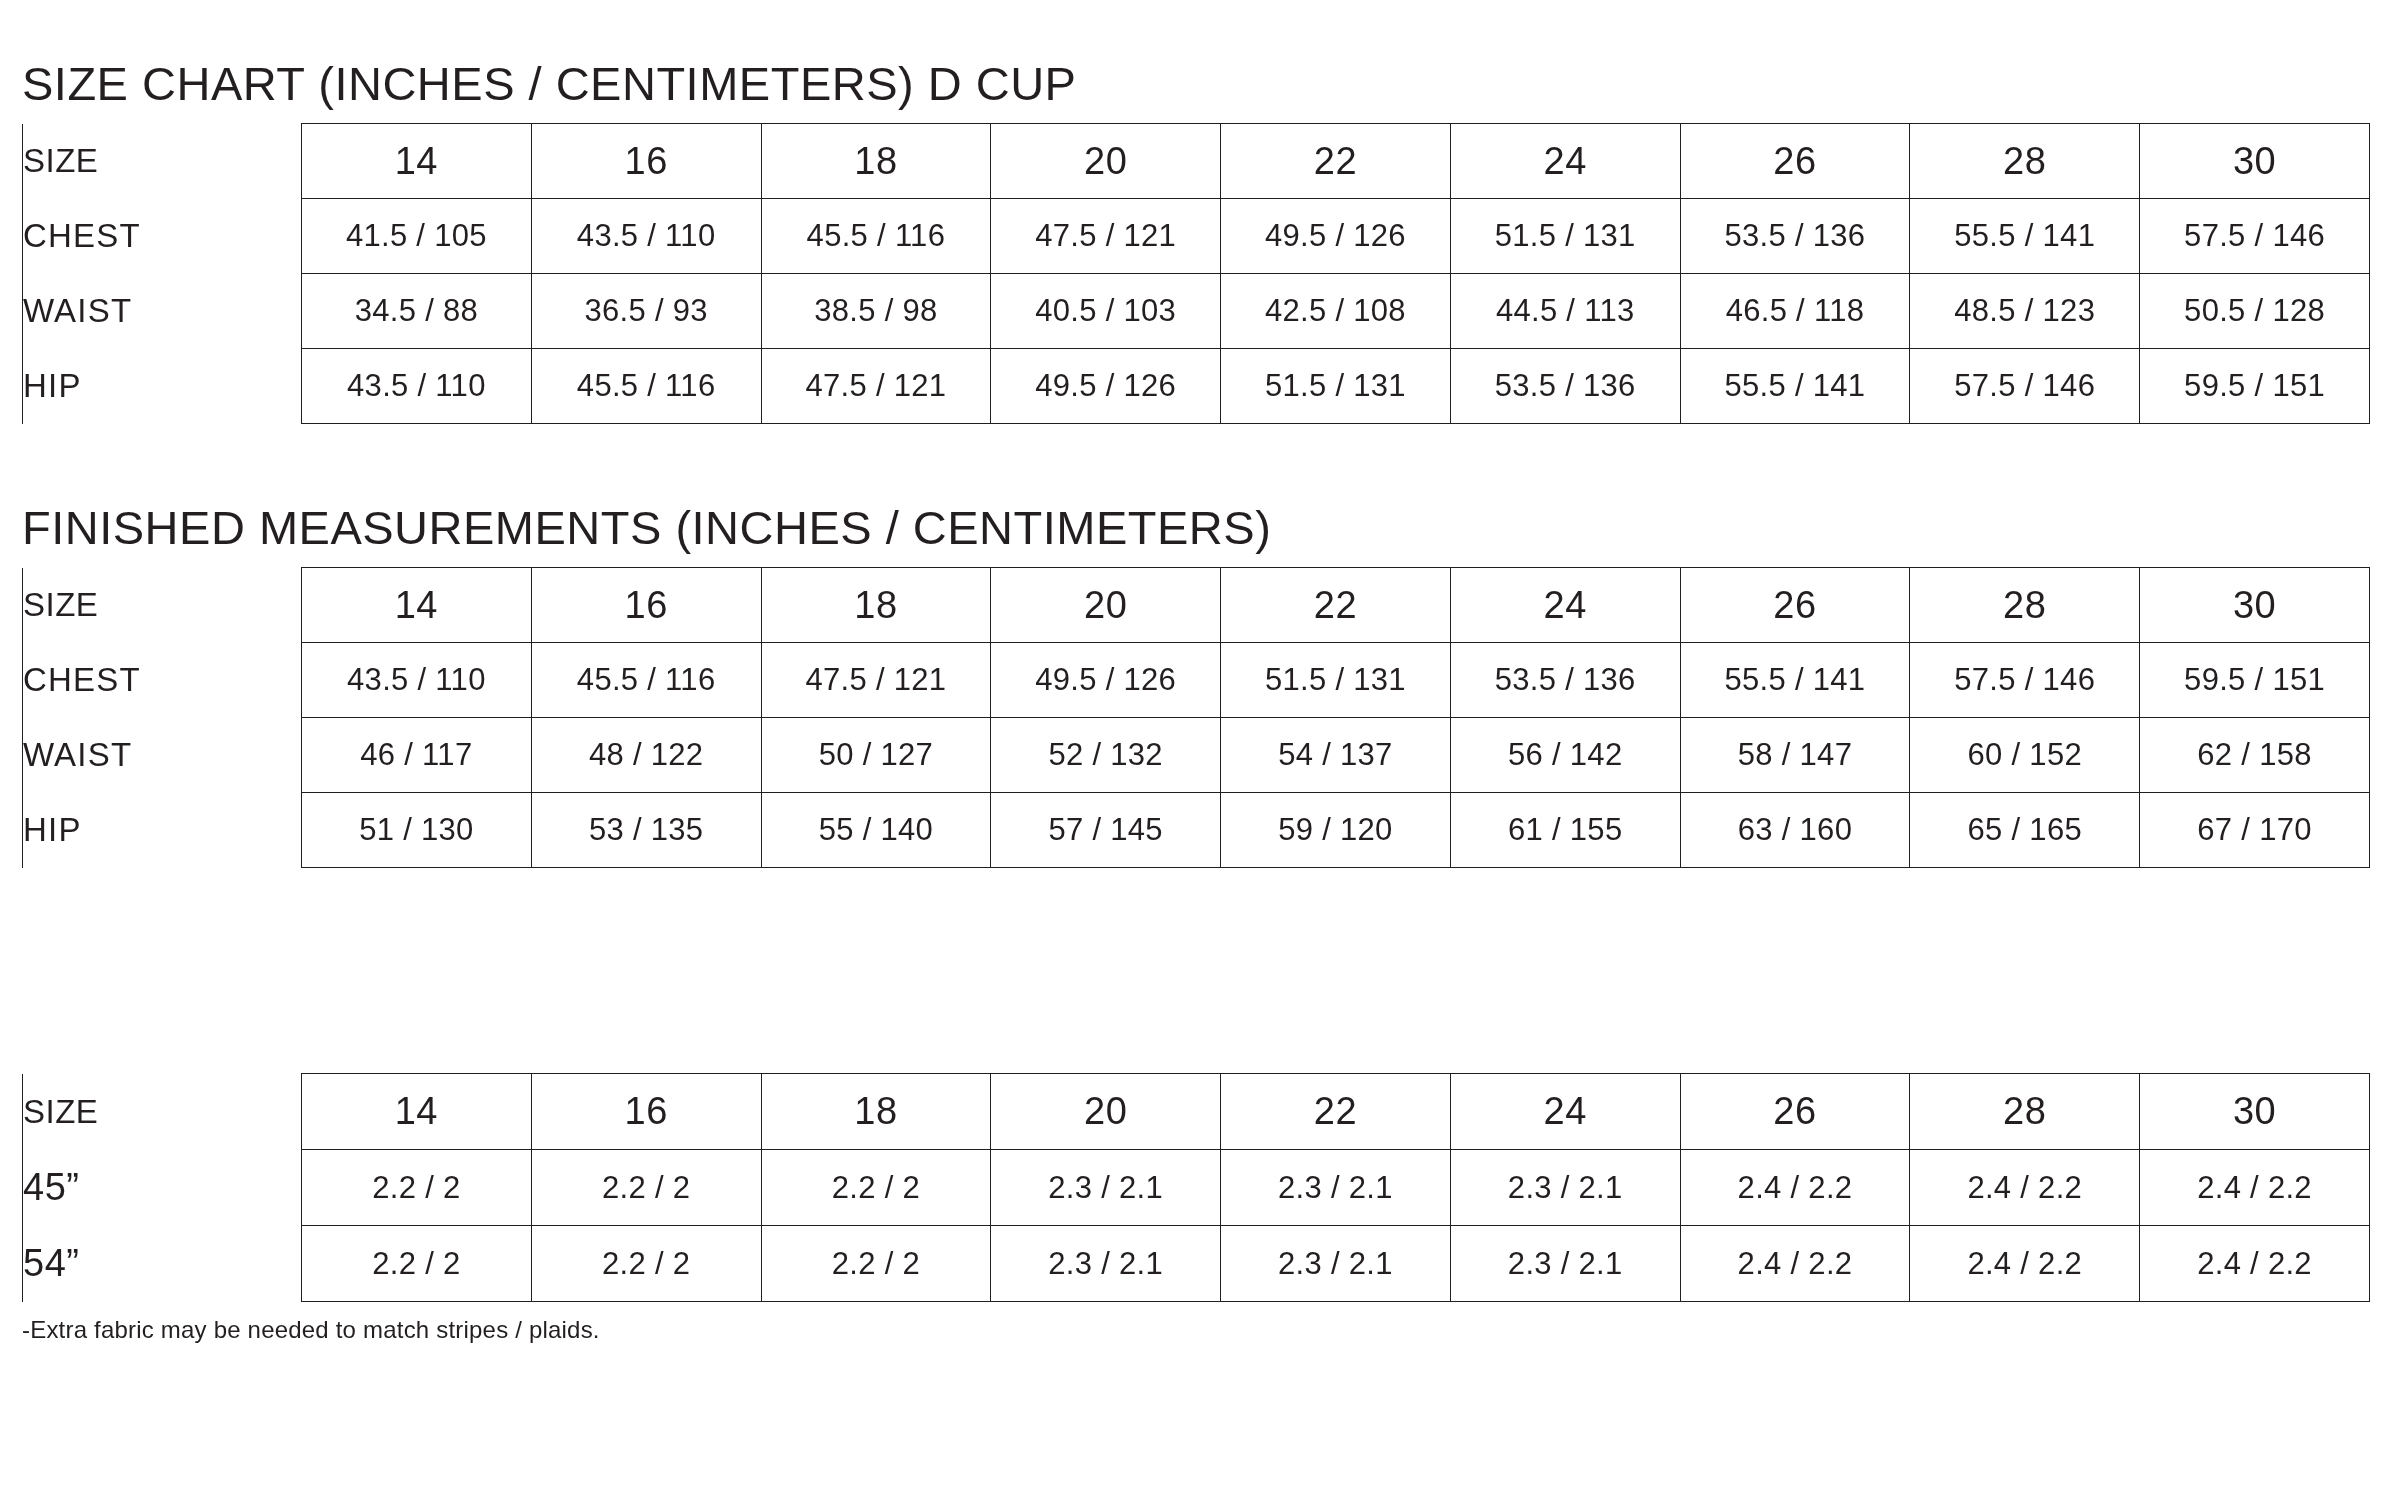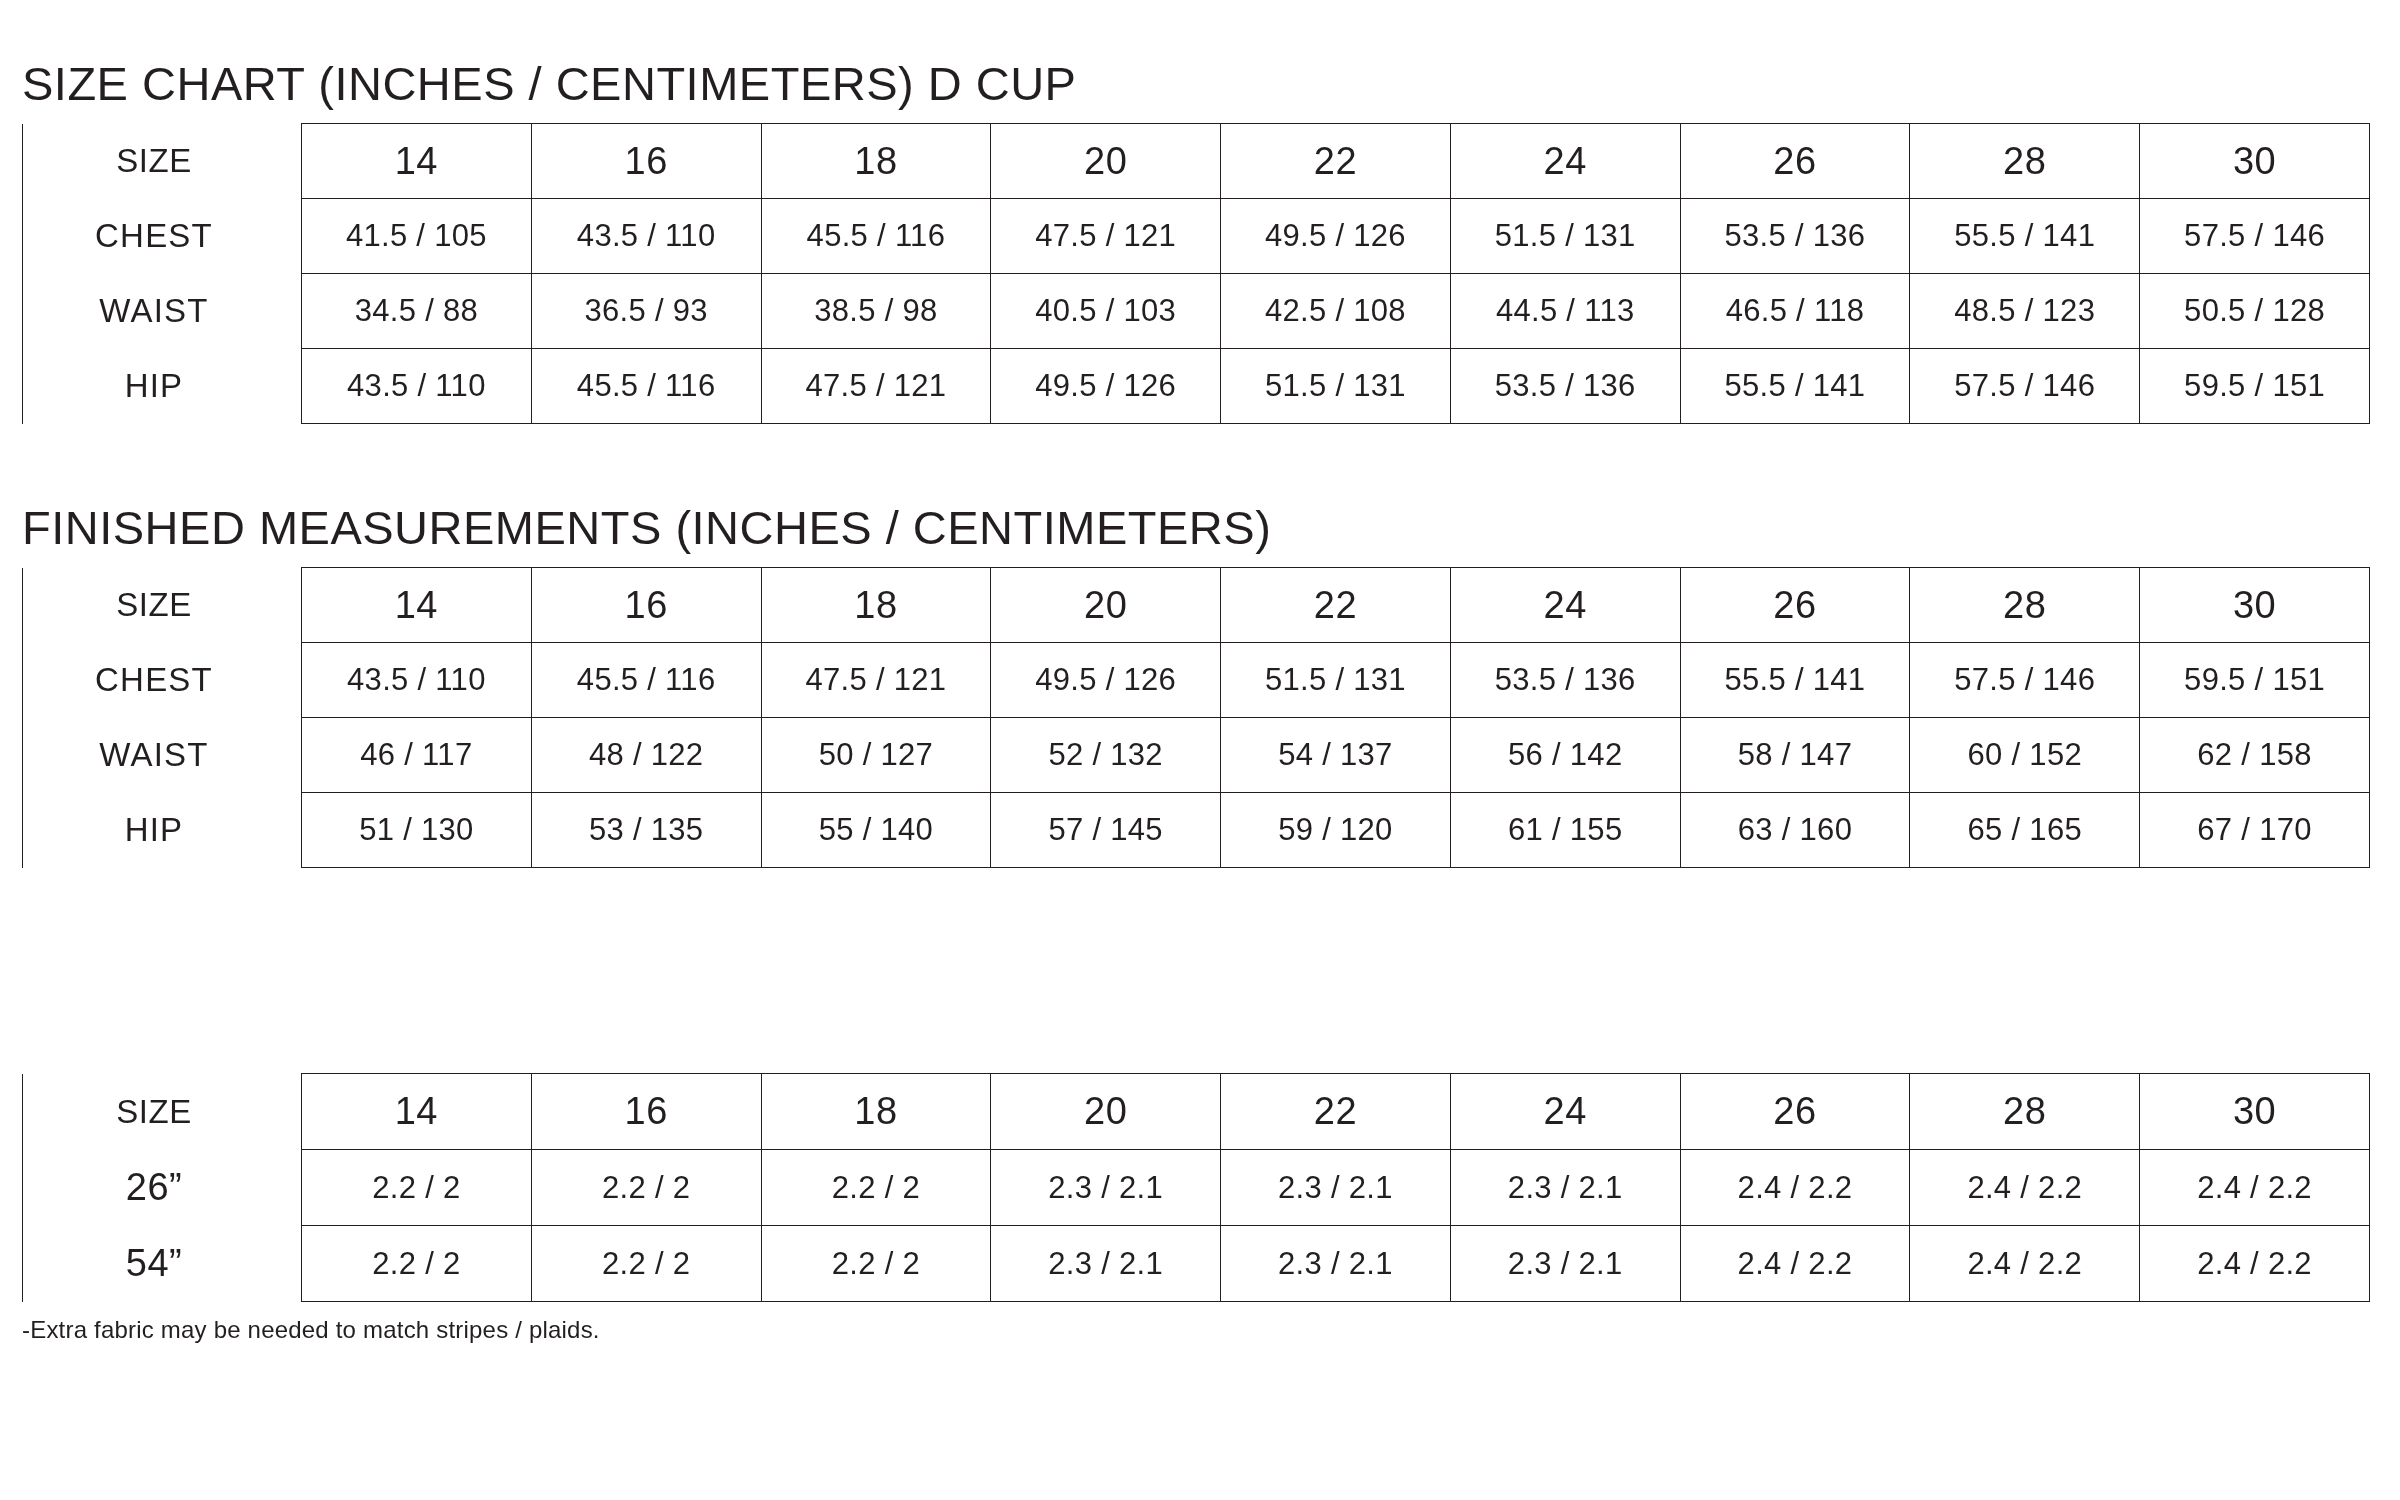--- a/index.html
+++ b/index.html
@@ -43,21 +43,21 @@
     border: 1.6px solid #231f20;
     text-align: center;
     color: #231f20;
     font-weight: 400;
     padding: 0;
     height: 74px;
     vertical-align: middle;
   }
   table.sizetable td.rowlabel {
     border: none;
-    text-align: center;
+    text-align: left;
     padding-right: 16px;
     font-size: 33px;
     letter-spacing: 1.2px;
     width: 262px;
   }
   table.sizetable tr.header td {
     font-size: 38px;
     letter-spacing: 0.5px;
   }
   table.sizetable tr.header td.rowlabel {
@@ -221,21 +221,21 @@
           <td>16</td>
           <td>18</td>
           <td>20</td>
           <td>22</td>
           <td>24</td>
           <td>26</td>
           <td>28</td>
           <td>30</td>
         </tr>
         <tr>
-          <td class="rowlabel">26”</td>
+          <td class="rowlabel">45”</td>
           <td class="val">2.2 / 2</td>
           <td class="val">2.2 / 2</td>
           <td class="val">2.2 / 2</td>
           <td class="val">2.3 / 2.1</td>
           <td class="val">2.3 / 2.1</td>
           <td class="val">2.3 / 2.1</td>
           <td class="val">2.4 / 2.2</td>
           <td class="val">2.4 / 2.2</td>
           <td class="val">2.4 / 2.2</td>
         </tr>

